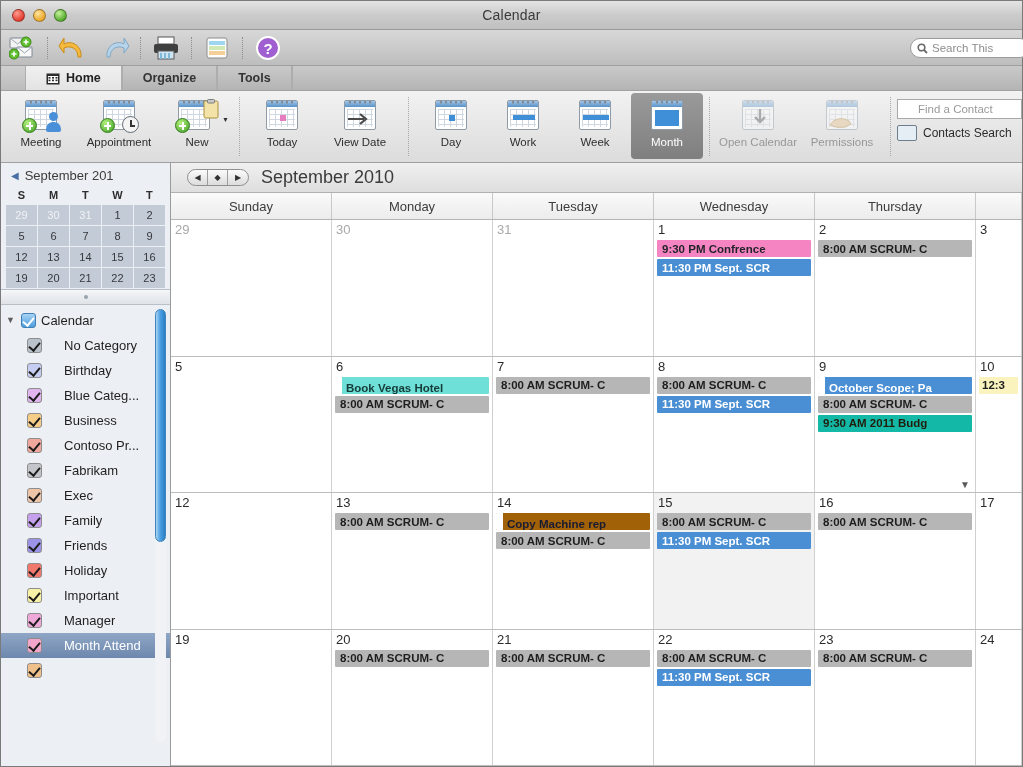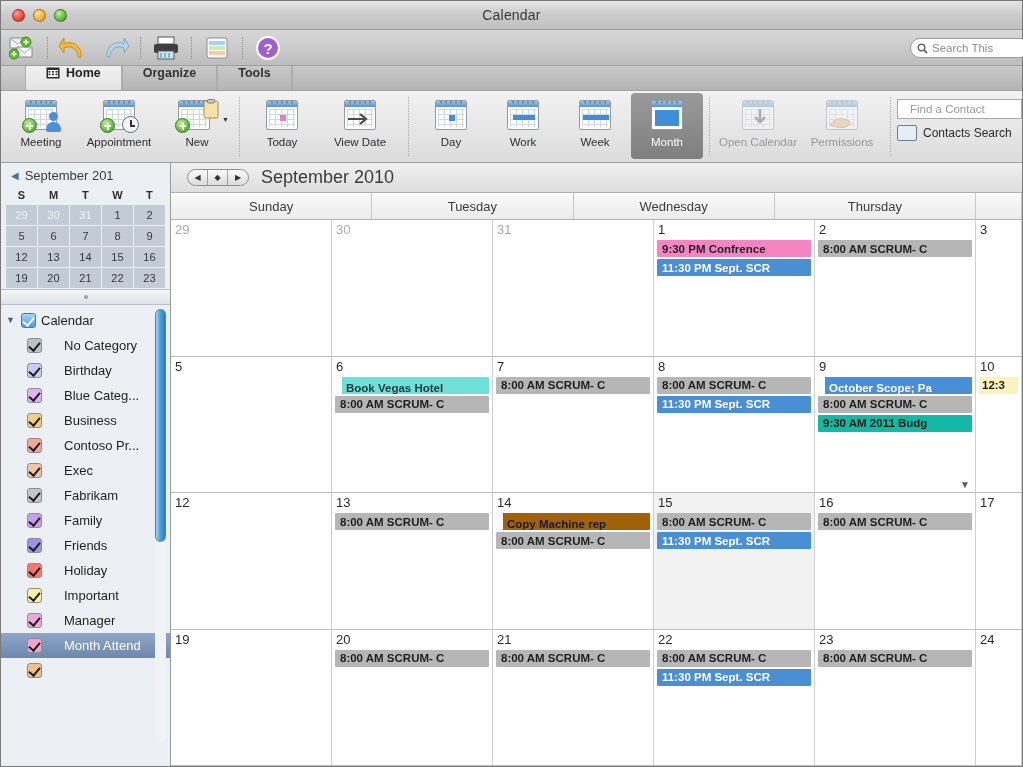--- a/index.html
+++ b/index.html
@@ -54,21 +54,21 @@
 
   
   .tabbar {
     height: 25px; flex: 0 0 25px;
     background: linear-gradient(to bottom, #d0d0d0, #bcbcbc);
     display: flex; align-items: flex-end; padding-left: 24px;
     border-bottom: 1px solid #a2a2a2;
   }
   .tab {
     height: 24px; padding: 0 20px;
-    display: flex; gap: 6px;
+    display: flex; align-items: center; gap: 6px;
     font-size: 12.5px; font-weight: bold; color: #333;
     border-left: 1px solid #adadad; border-right: 1px solid #adadad;
     background: linear-gradient(to bottom, #c9c9c9, #b4b4b4);
   }
   .tab.active { background: linear-gradient(to bottom, #f0f0f0, #e3e3e3); color: #222; }
   .tabfill { flex: 1; border-left: 1px solid #adadad; height: 24px;
              background: linear-gradient(to bottom, #c9c9c9, #b4b4b4); }
 
   
   .ribbon {
@@ -118,21 +118,21 @@
            background: #f4f4f4; border: 1.5px solid #5f6b75; }
   .clockglyph::before { content: ""; position: absolute; left: 7px; top: 3px; width: 1.5px; height: 6px; background: #333; }
   .clockglyph::after { content: ""; position: absolute; left: 7px; top: 8px; width: 5px; height: 1.5px; background: #333; }
 
   .contactbox {
     width: 150px; margin-top: 6px;
     display: flex; flex-direction: column; gap: 6px;
   }
   .findcontact {
     height: 20px; background: #fff; border: 1px solid #a9a9a9;
-    font-size: 11.5px; color: #9a9a9a; display: flex; align-items: center; padding-left: 12px; text-align: right;
+    font-size: 11.5px; color: #9a9a9a; display: flex; align-items: center; padding-left: 20px; text-align: right;
   }
   .contactsearch { display: flex; align-items: center; gap: 6px; font-size: 12px; color: #2c2c2c; font-weight: 500; }
   .bookicon { width: 20px; height: 16px; border: 1px solid #6d7f8f; border-radius: 2px;
               background: linear-gradient(to right, #e6eef5 0 48%, #b9d3e8 48% 52%, #e6eef5 52% 100%); }
 
   
   .body { flex: 1; display: flex; min-height: 0; }
 
   
   .sidebar {
@@ -644,26 +644,26 @@
         </div>
         <div class="catrow child">
           <span class="cbox" style="background:#f5cd86"></span>
           <span class="catlabel">Business</span>
         </div>
         <div class="catrow child">
           <span class="cbox" style="background:#f0a79c"></span>
           <span class="catlabel">Contoso Pr...</span>
         </div>
         <div class="catrow child">
+          <span class="cbox" style="background:#c2c6cb"></span>
+          <span class="catlabel">Fabrikam</span>
+        </div>
+        <div class="catrow child">
           <span class="cbox" style="background:#eec6a7"></span>
           <span class="catlabel">Exec</span>
-        </div>
-        <div class="catrow child">
-          <span class="cbox" style="background:#c2c6cb"></span>
-          <span class="catlabel">Fabrikam</span>
         </div>
         <div class="catrow child">
           <span class="cbox" style="background:#c5a0ed"></span>
           <span class="catlabel">Family</span>
         </div>
         <div class="catrow child">
           <span class="cbox" style="background:#9b93e8"></span>
           <span class="catlabel">Friends</span>
         </div>
         <div class="catrow child">
@@ -698,20 +698,21 @@
         <div class="navgrp">
           <div>◀</div>
           <div>◆</div>
           <div>▶</div>
         </div>
         <div class="monthtitle">September 2010</div>
       </div>
 
       <div class="dayheads">
         <div>Sunday</div>
+        <div>Monday</div>
         <div>Tuesday</div>
         <div>Wednesday</div>
         <div>Thursday</div>
         <div class="partial"></div>
       </div>
 
       <div class="weeks">
 
         <div class="week">
           <div class="daycell">

